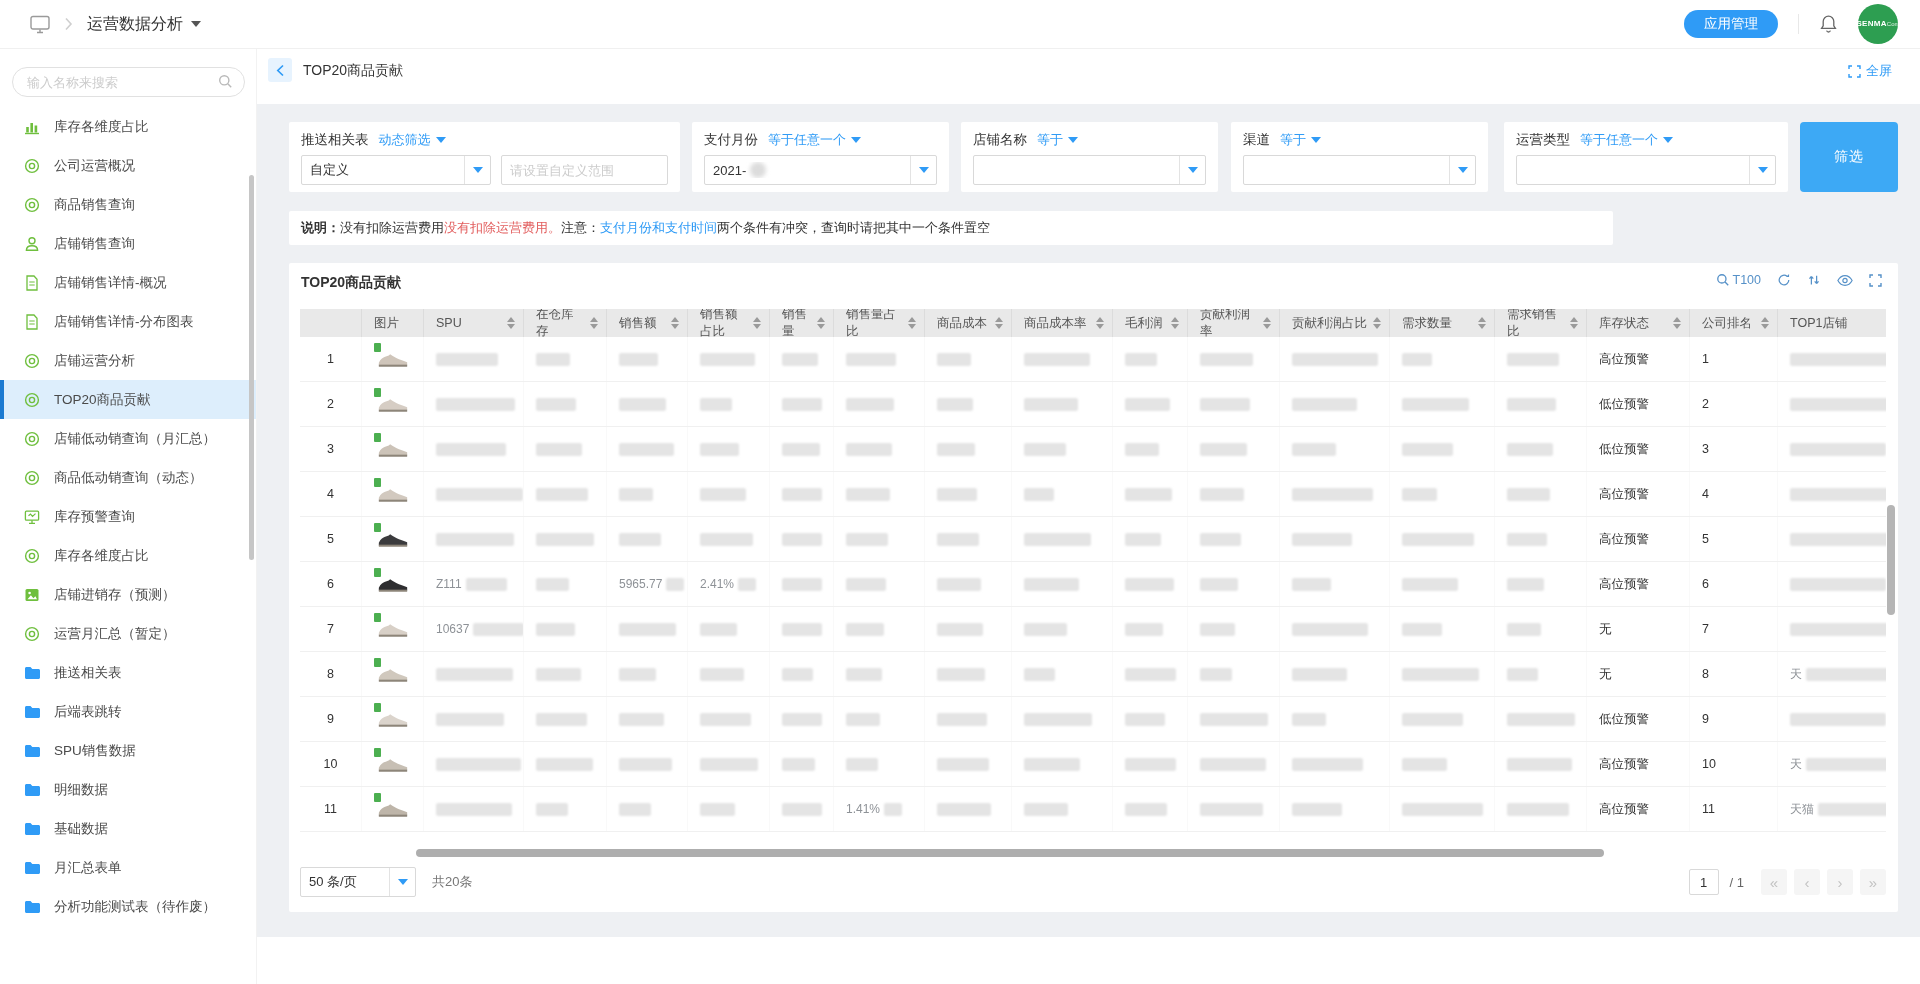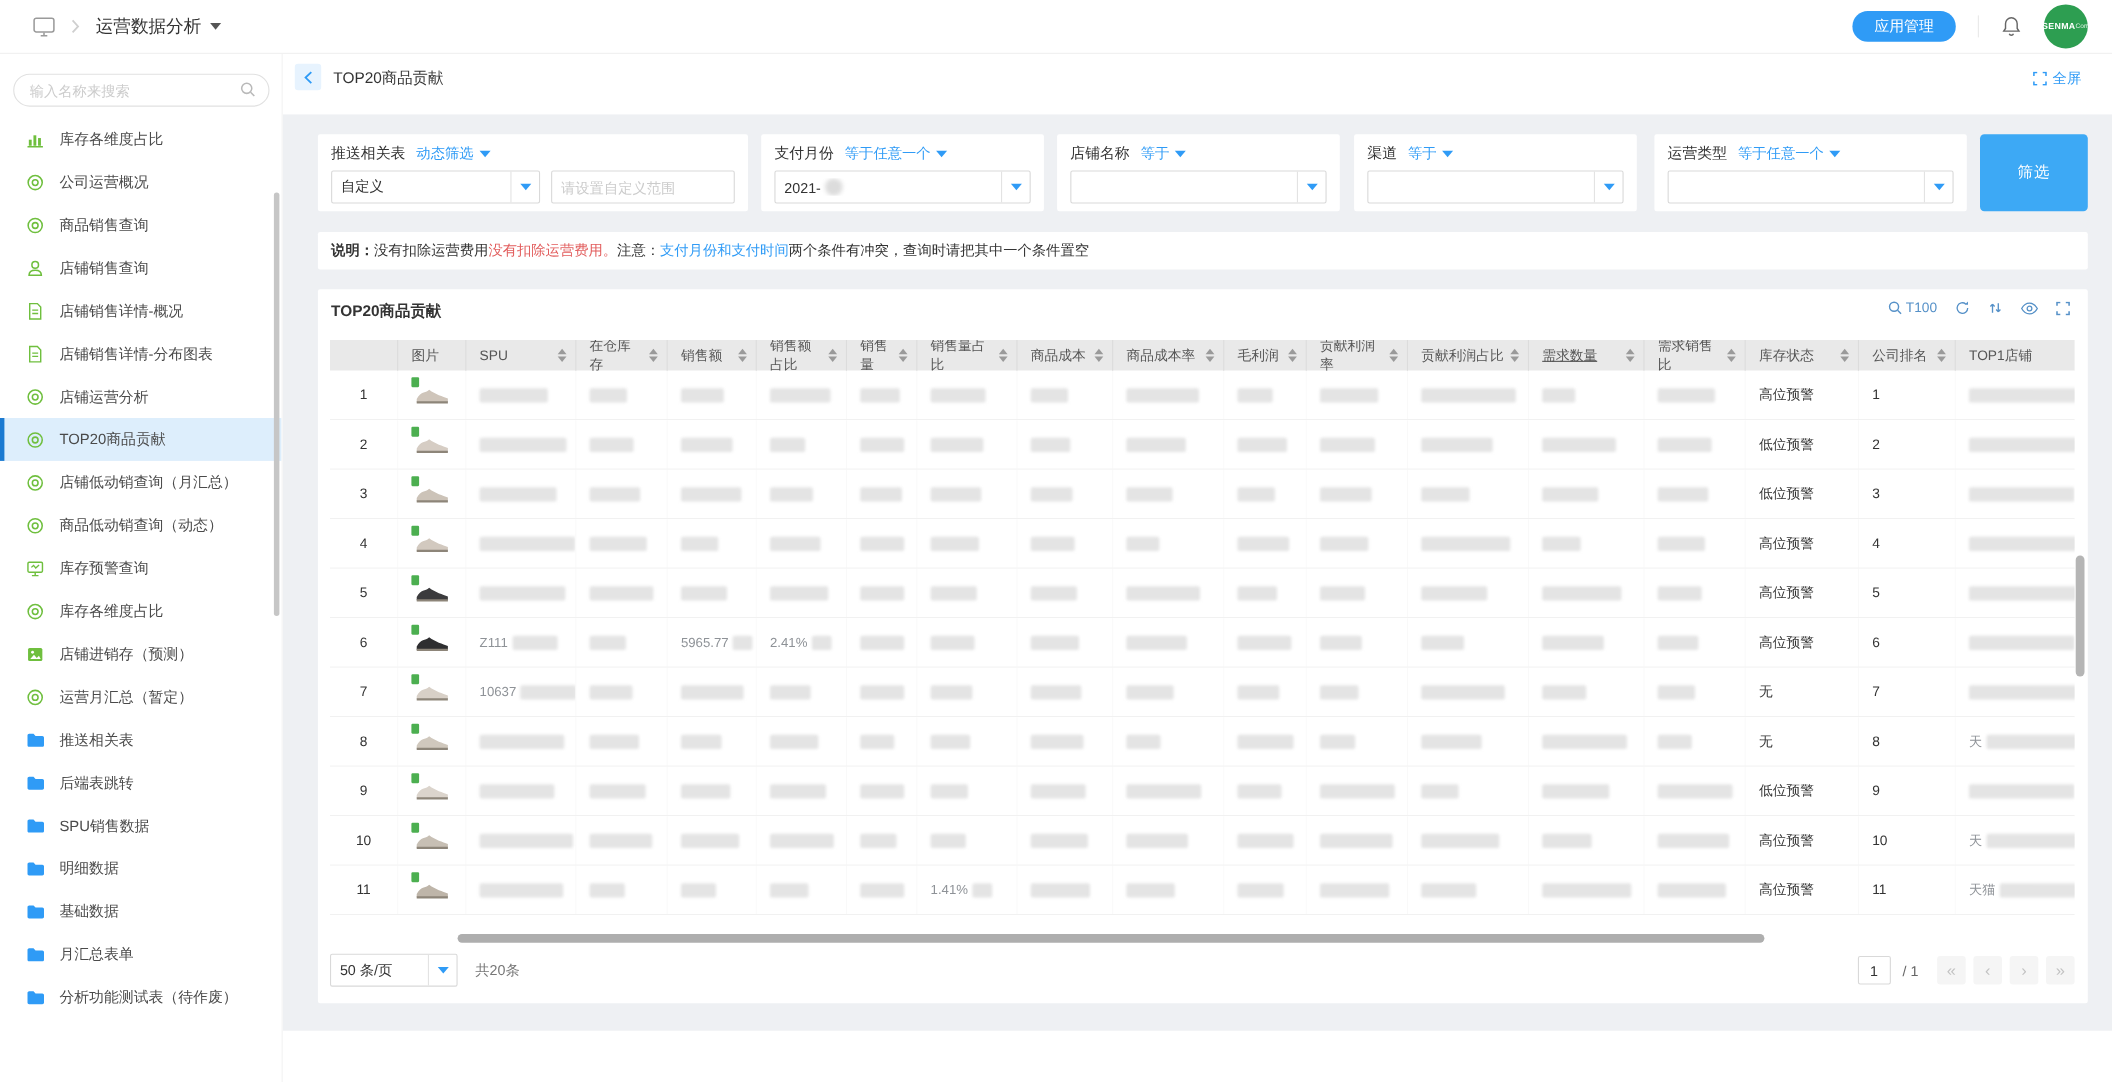--- a/index.html
+++ b/index.html
@@ -49,21 +49,21 @@
   .fc-controls { display:flex; gap:10px; padding:6px 12px 0 12px; }
   .sel { height:30px; border:1px solid #d9d9d9; border-radius:2px; background:#fff; display:flex; align-items:center; font-size:13px; color:#333; cursor:pointer; position:relative; }
   .sel .sel-val { padding:0 8px; display:flex; align-items:center; gap:4px; flex:1; white-space:nowrap; overflow:hidden; }
   .sel .sel-caret { width:26px; align-self:stretch; border-left:1px solid #e3e3e3; display:flex; align-items:center; justify-content:center; }
   .txt-input { height:30px; border:1px solid #d9d9d9; border-radius:2px; padding:0 8px; font-size:13px; color:#333; outline:none; font-family:inherit; }
   .txt-input::placeholder { color:#ccc; }
   .blur-dot { width:16px; height:16px; border-radius:50%; background:#dcdcdc; filter:blur(2px); display:inline-block; }
   .filter-submit { position:absolute; top:73px; left:1543px; width:98px; height:70px; background:#3da9f5; color:#fff; font-size:14px; border-radius:4px; display:flex; align-items:center; justify-content:center; cursor:pointer; letter-spacing:1px; }
 
   
-  .notice { position:absolute; top:162px; left:32px; width:1609px; height:34px; background:#fff; border-radius:2px; display:flex; align-items:center; padding-left:12px; font-size:13px; color:#333; white-space:nowrap; }
+  .notice { position:absolute; top:162px; left:32px; width:1324px; height:34px; background:#fff; border-radius:2px; display:flex; align-items:center; padding-left:12px; font-size:13px; color:#333; white-space:nowrap; }
   .seg-bold { font-weight:bold; }
   .seg-red { color:#e25d5d; }
   .seg-blue { color:#2f9bf6; }
 
   
   .table-card { position:absolute; top:214px; left:32px; width:1609px; height:649px; background:#fff; border-radius:2px; }
   .tc-title { position:absolute; top:11px; left:12px; font-size:14px; font-weight:bold; color:#333; }
   .tc-toolbar { position:absolute; top:10px; right:16px; display:flex; align-items:center; gap:16px; color:#5691c8; }
   .tc-tool { display:flex; align-items:center; gap:3px; cursor:pointer; font-size:12.5px; }
   .tbl-viewport { position:absolute; top:46px; left:11px; width:1586px; height:523px; overflow:hidden; }
@@ -574,21 +574,21 @@
                 <span class="s-dn"></span>
               </span>
             </div>
             <div class="th" style="width: 110px;">
               <span>贡献利润占比</span>
               <span class="sorters">
                 <span class="s-up"></span>
                 <span class="s-dn"></span>
               </span>
             </div>
-            <div class="th" style="width: 105px; text-decoration: underline;">
+            <div class="th" style="width: 105px;">
               <span>需求数量</span>
               <span class="sorters">
                 <span class="s-up"></span>
                 <span class="s-dn"></span>
               </span>
             </div>
             <div class="th" style="width: 92px;">
               <span>需求销售比</span>
               <span class="sorters">
                 <span class="s-up"></span>

